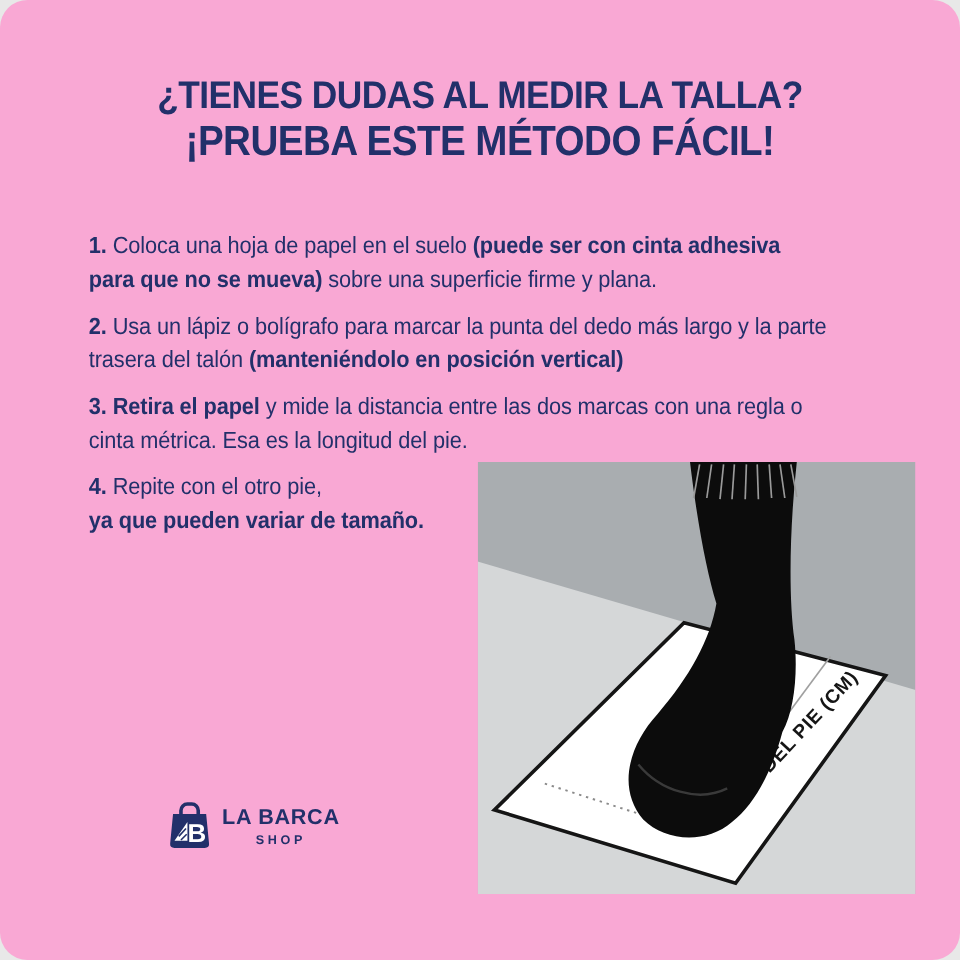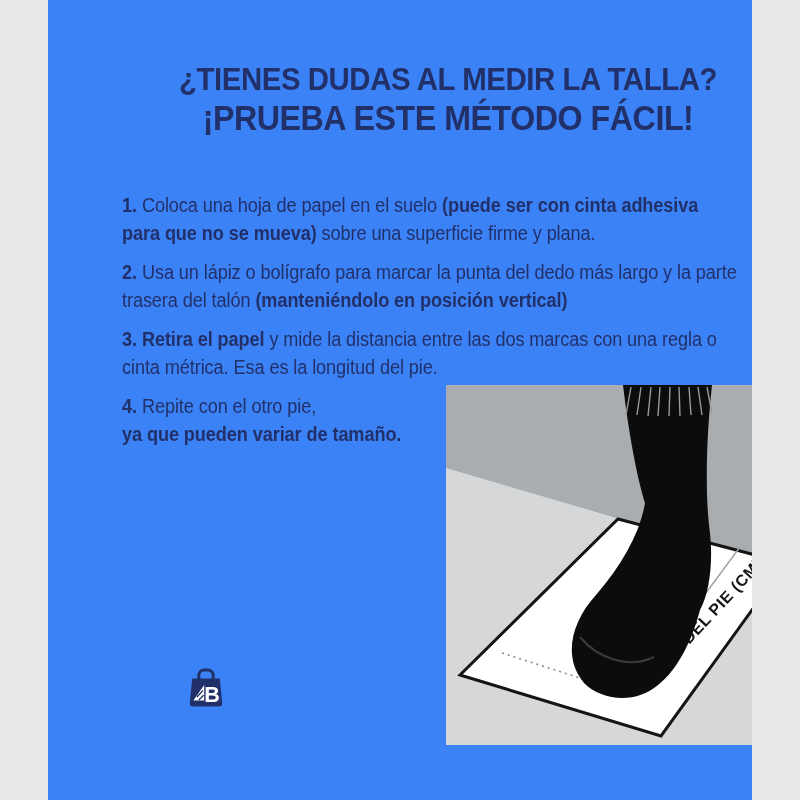--- a/index.html
+++ b/index.html
@@ -7,26 +7,27 @@
     --wall:#a9adb0;
     --floor:#d5d7d8;
     --sock:#0c0c0c;
     --paper:#ffffff;
     --ink:#111111;
   }
   *{margin:0;padding:0;box-sizing:border-box;}
   html,body{background:#e8e8e8;}
   .poster{
     position:relative;
-    width:704px;height:800px;
-    background:#3b82f6;
+    width:800px;height:800px;
+    background:#f9a8d4;
     overflow:hidden;
     font-family:"Liberation Sans","DejaVu Sans",sans-serif;
     color:var(--navy);
     margin:0 auto;
+    border-radius:23px;
   }
   
   .title{
     position:absolute;left:0;top:62px;width:800px;
     text-align:center;line-height:1.12;
   }
   .title .t1{
     font-size:32px;font-weight:600;letter-spacing:-.5px;
     transform:scaleX(.92);transform-origin:50% 50%;
   }
@@ -144,15 +145,19 @@
 
   <div class="logo">
     <svg class="logo-bag" viewBox="0 0 60 66">
       <rect class="bag-handle" x="18" y="3" width="24" height="26" rx="9"></rect>
       <path class="bag-fill" d="M7,17 H53 L57,58 Q57.6,64 51,64 H9 Q2.4,64 3,58 Z"></path>
       <polygon class="bag-white" points="9,54 27,28 27,54"></polygon>
       <line class="bag-slit" x1="15" y1="48" x2="25" y2="37"></line>
       <line class="bag-slit" x1="18" y1="53" x2="26" y2="45"></line>
       <text class="bag-btext" x="27" y="56">B</text>
     </svg>
+    <div class="logo-text">
+      <div class="logo-name">LA BARCA</div>
+      <div class="logo-sub">SHOP</div>
+    </div>
   </div>
 
 </div>
 
 </body></html>

